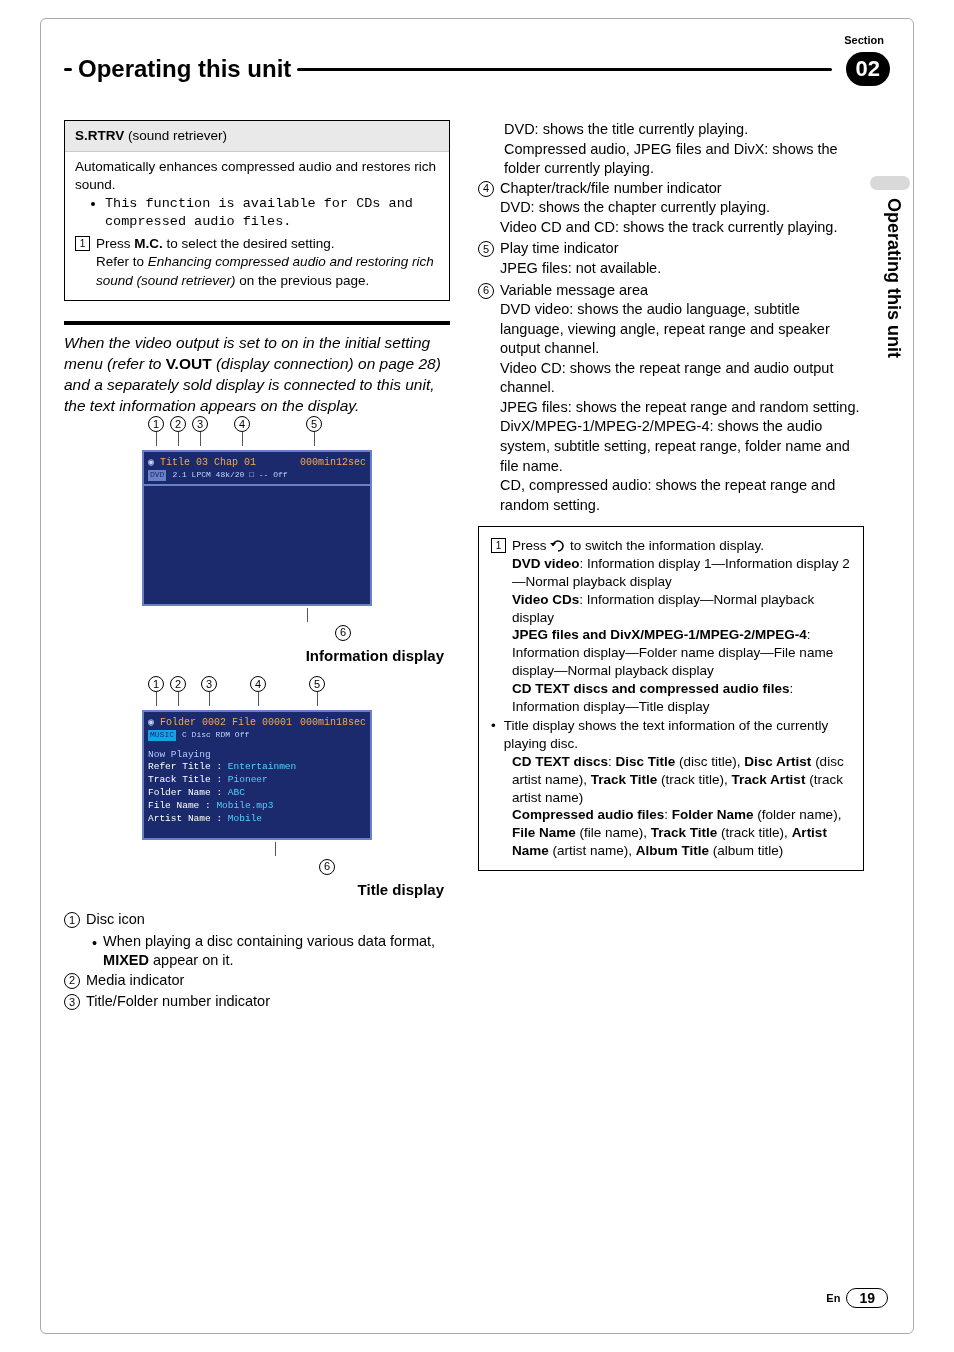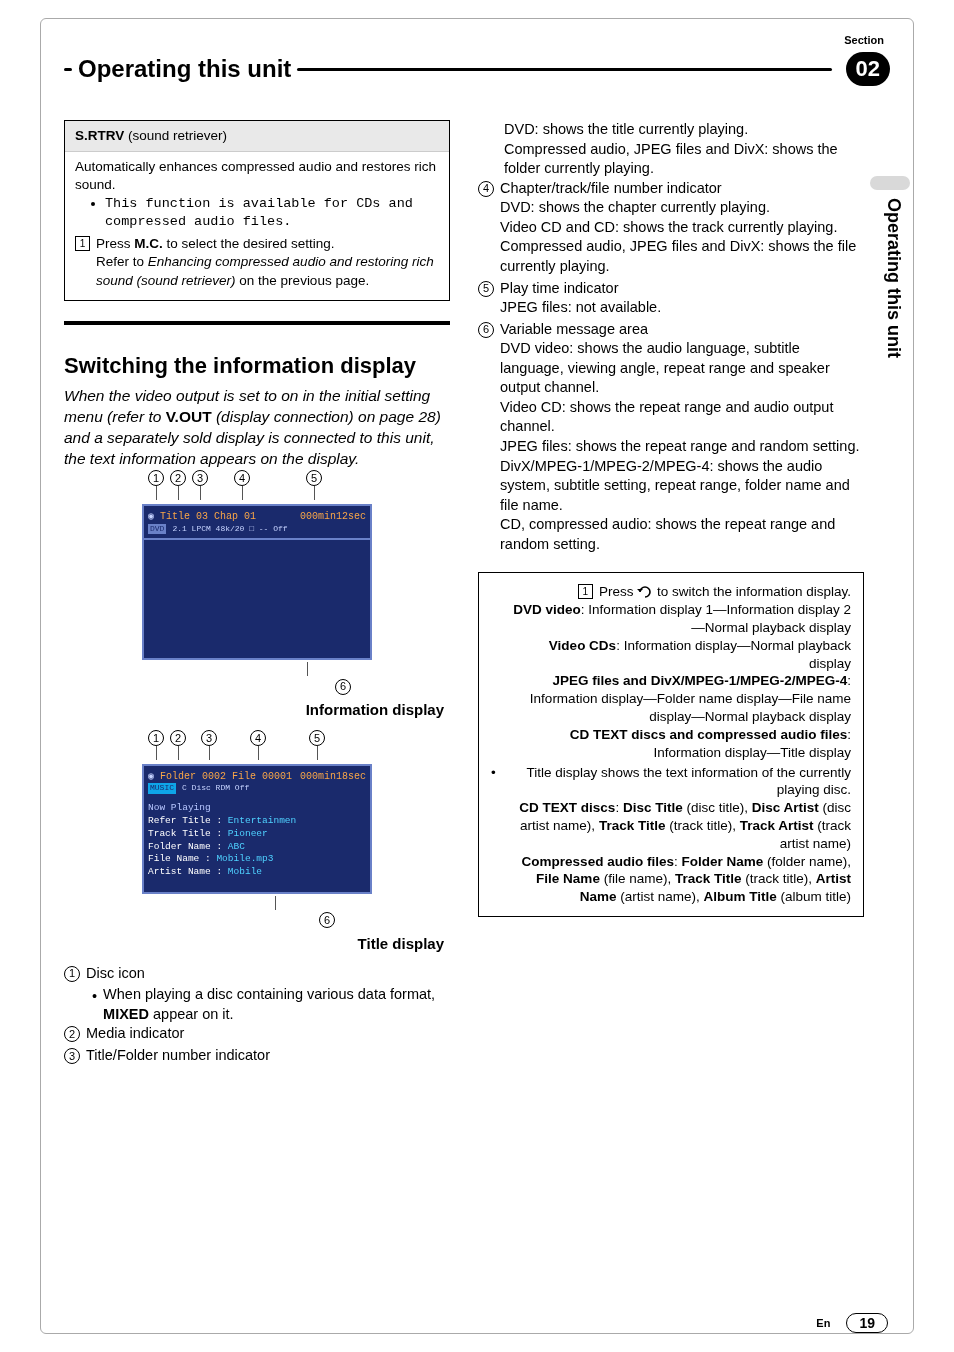--- a/index.html
+++ b/index.html
@@ -172,31 +172,30 @@
   .num-item .ccircle { flex:0 0 auto; margin-top:2px; }
   .sub-bullet { display:flex; gap:6px; margin-left:28px; }
   .sub-bullet .dot { margin-top:2px; }
   .right-numlist .num-item { margin-bottom:2px; }
   .right-numlist .desc { }
   .info-box {
     border:1.5px solid #000;
     padding:10px 12px;
     font-size:13.5px;
     line-height:1.32;
-    margin-top:18px;
-    text-align:right;
+    margin-top:11px;
   }
   .back-icon svg { vertical-align:-2px; }
   .footer {
     position:absolute;
-    bottom:19px;
+    bottom:44px;
     right:66px;
     display:flex;
     align-items:center;
-    gap:16px;
+    gap:6px;
     font-size:12px;
   }
   .footer .pg {
     border:1.8px solid #000;
     border-radius:14px;
     padding:1px 12px;
     font-weight:bold;
     font-size:14px;
   }
   .leader {
@@ -243,21 +242,20 @@
           <span class="sq-num">1</span><span>Press </span><span class="bold">M.C.</span><span> to select the desired setting.</span>
         </div>
         <div style="margin-left:21px">
           <span>Refer to </span><span class="italic">Enhancing compressed audio and restoring rich sound (sound retriever)</span><span> on the previous page.</span>
         </div>
       </div>
     </div>
 
     <div class="hr"></div>
 
-    <h2 class="switching">Switching the information display</h2>
 
     <p class="italic" style="font-size:15.5px">
       <span>When the video output is set to on in the initial setting menu (refer to </span><span class="bold" style="font-style:normal">V.OUT</span><span> (display connection) on page 28) and a separately sold display is connected to this unit, the text information appears on the display.</span>
     </p>
 
     <div class="callouts-block">
       <div class="callout-row" style="gap:0; padding-left:18px;">
         <div class="callout-item" style="width:22px">
             <span class="ccircle">1</span>
             <div class="leader"></div>
@@ -370,21 +368,20 @@
   <div class="col right-numlist">
     <div style="margin-left:26px">DVD: shows the title currently playing.</div>
     <div style="margin-left:26px">Compressed audio, JPEG files and DivX: shows the folder currently playing.</div>
 
     <div class="num-item">
       <span class="ccircle">4</span>
       <div class="desc">
         <div>Chapter/track/file number indicator</div>
         <div>DVD: shows the chapter currently playing.</div>
         <div>Video CD and CD: shows the track currently playing.</div>
-        <div>Compressed audio, JPEG files and DivX: shows the file currently playing.</div>
       </div>
     </div>
 
     <div class="num-item">
       <span class="ccircle">5</span>
       <div class="desc">
         <div>Play time indicator</div>
         <div>JPEG files: not available.</div>
       </div>
     </div>

